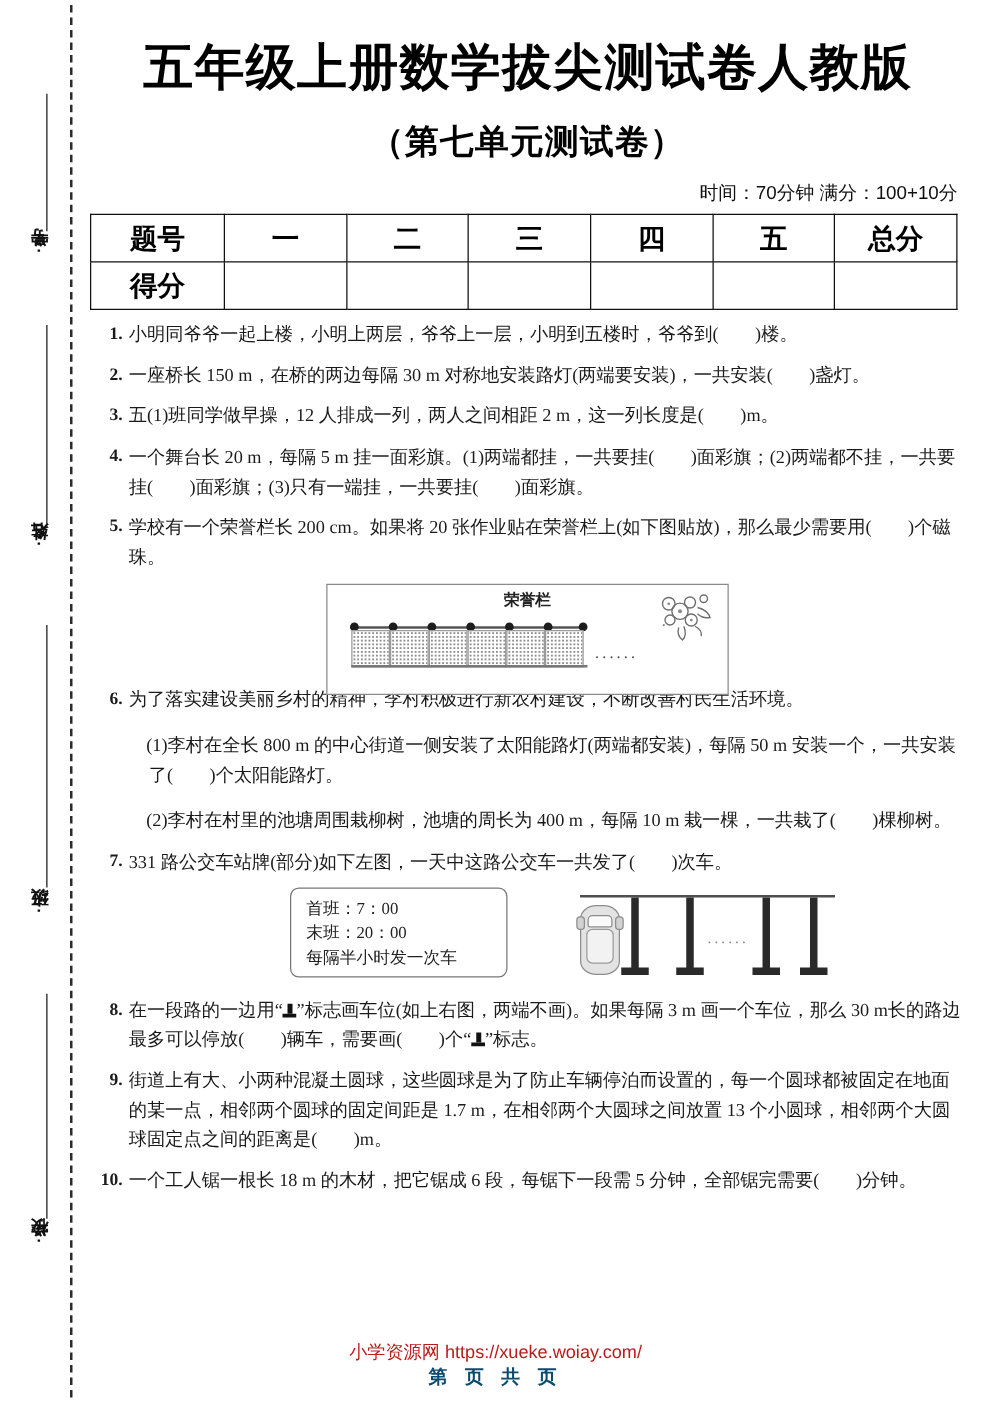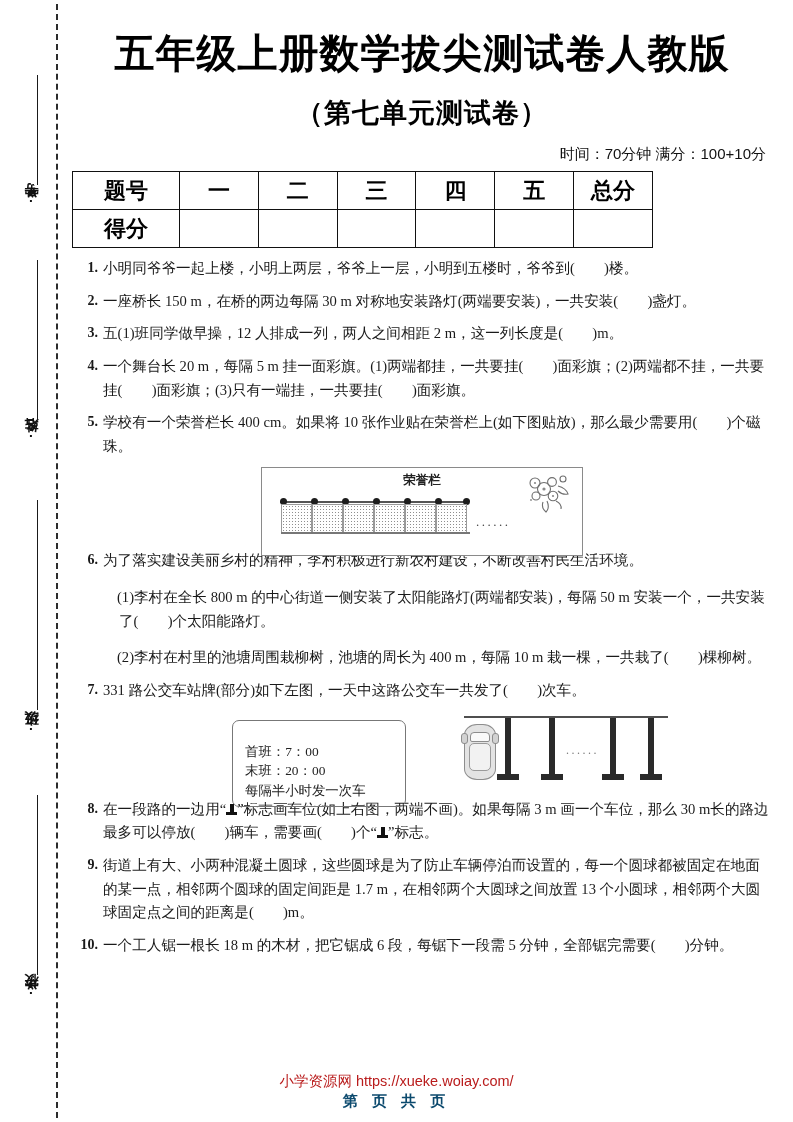--- a/index.html
+++ b/index.html
@@ -88,21 +88,21 @@
     padding-right: 6px;
     font-family: "Liberation Sans", "DejaVu Sans", sans-serif;
     font-size: 15px;
     color: #111;
   }
 
   
   table.score {
     margin-top: 7px;
     border-collapse: collapse;
-    width: 581px;
+    width: 694px;
     table-layout: fixed;
   }
   table.score td {
     border: 1.6px solid #111;
     height: 35px;
     text-align: center;
     vertical-align: middle;
     font-family: "Liberation Sans", "DejaVu Sans", sans-serif;
     font-weight: bold;
     font-size: 22px;
@@ -228,23 +228,23 @@
 
   
   .fig-row {
     position: relative;
     margin-top: 7px;
     height: 84px;
   }
   .timebox {
     position: absolute;
     left: 160px;
-    top: 10px;
+    top: 0;
     width: 150px;
-    padding: 21px 10px 6px 12px;
+    padding: 6px 10px 6px 12px;
     border: 1.3px solid #777;
     border-radius: 7px;
     font-size: 13.4px;
     line-height: 1.45;
     color: #222;
   }
   .parking {
     position: absolute;
     left: 386px;
     top: 0px;
@@ -401,21 +401,21 @@
       <div class="body">五(1)班同学做早操，12 人排成一列，两人之间相距 2 m，这一列长度是(　　)m。</div>
     </div>
 
     <div class="q">
       <div class="num">4.</div>
       <div class="body">一个舞台长 20 m，每隔 5 m 挂一面彩旗。(1)两端都挂，一共要挂(　　)面彩旗；(2)两端都不挂，一共要挂(　　)面彩旗；(3)只有一端挂，一共要挂(　　)面彩旗。</div>
     </div>
 
     <div class="q">
       <div class="num">5.</div>
-      <div class="body">学校有一个荣誉栏长 400 cm。如果将 10 张作业贴在荣誉栏上(如下图贴放)，那么最少需要用(　　)个磁珠。</div>
+      <div class="body">学校有一个荣誉栏长 200 cm。如果将 20 张作业贴在荣誉栏上(如下图贴放)，那么最少需要用(　　)个磁珠。</div>
     </div>
 
     <div class="fig-honor">
       <div class="cap-top">荣誉栏</div>
 
       <div class="rail"></div>
       <div class="magnet" style="left:18px;"></div>
       <div class="magnet" style="left:49px;"></div>
       <div class="magnet" style="left:80px;"></div>
       <div class="magnet" style="left:111px;"></div>

